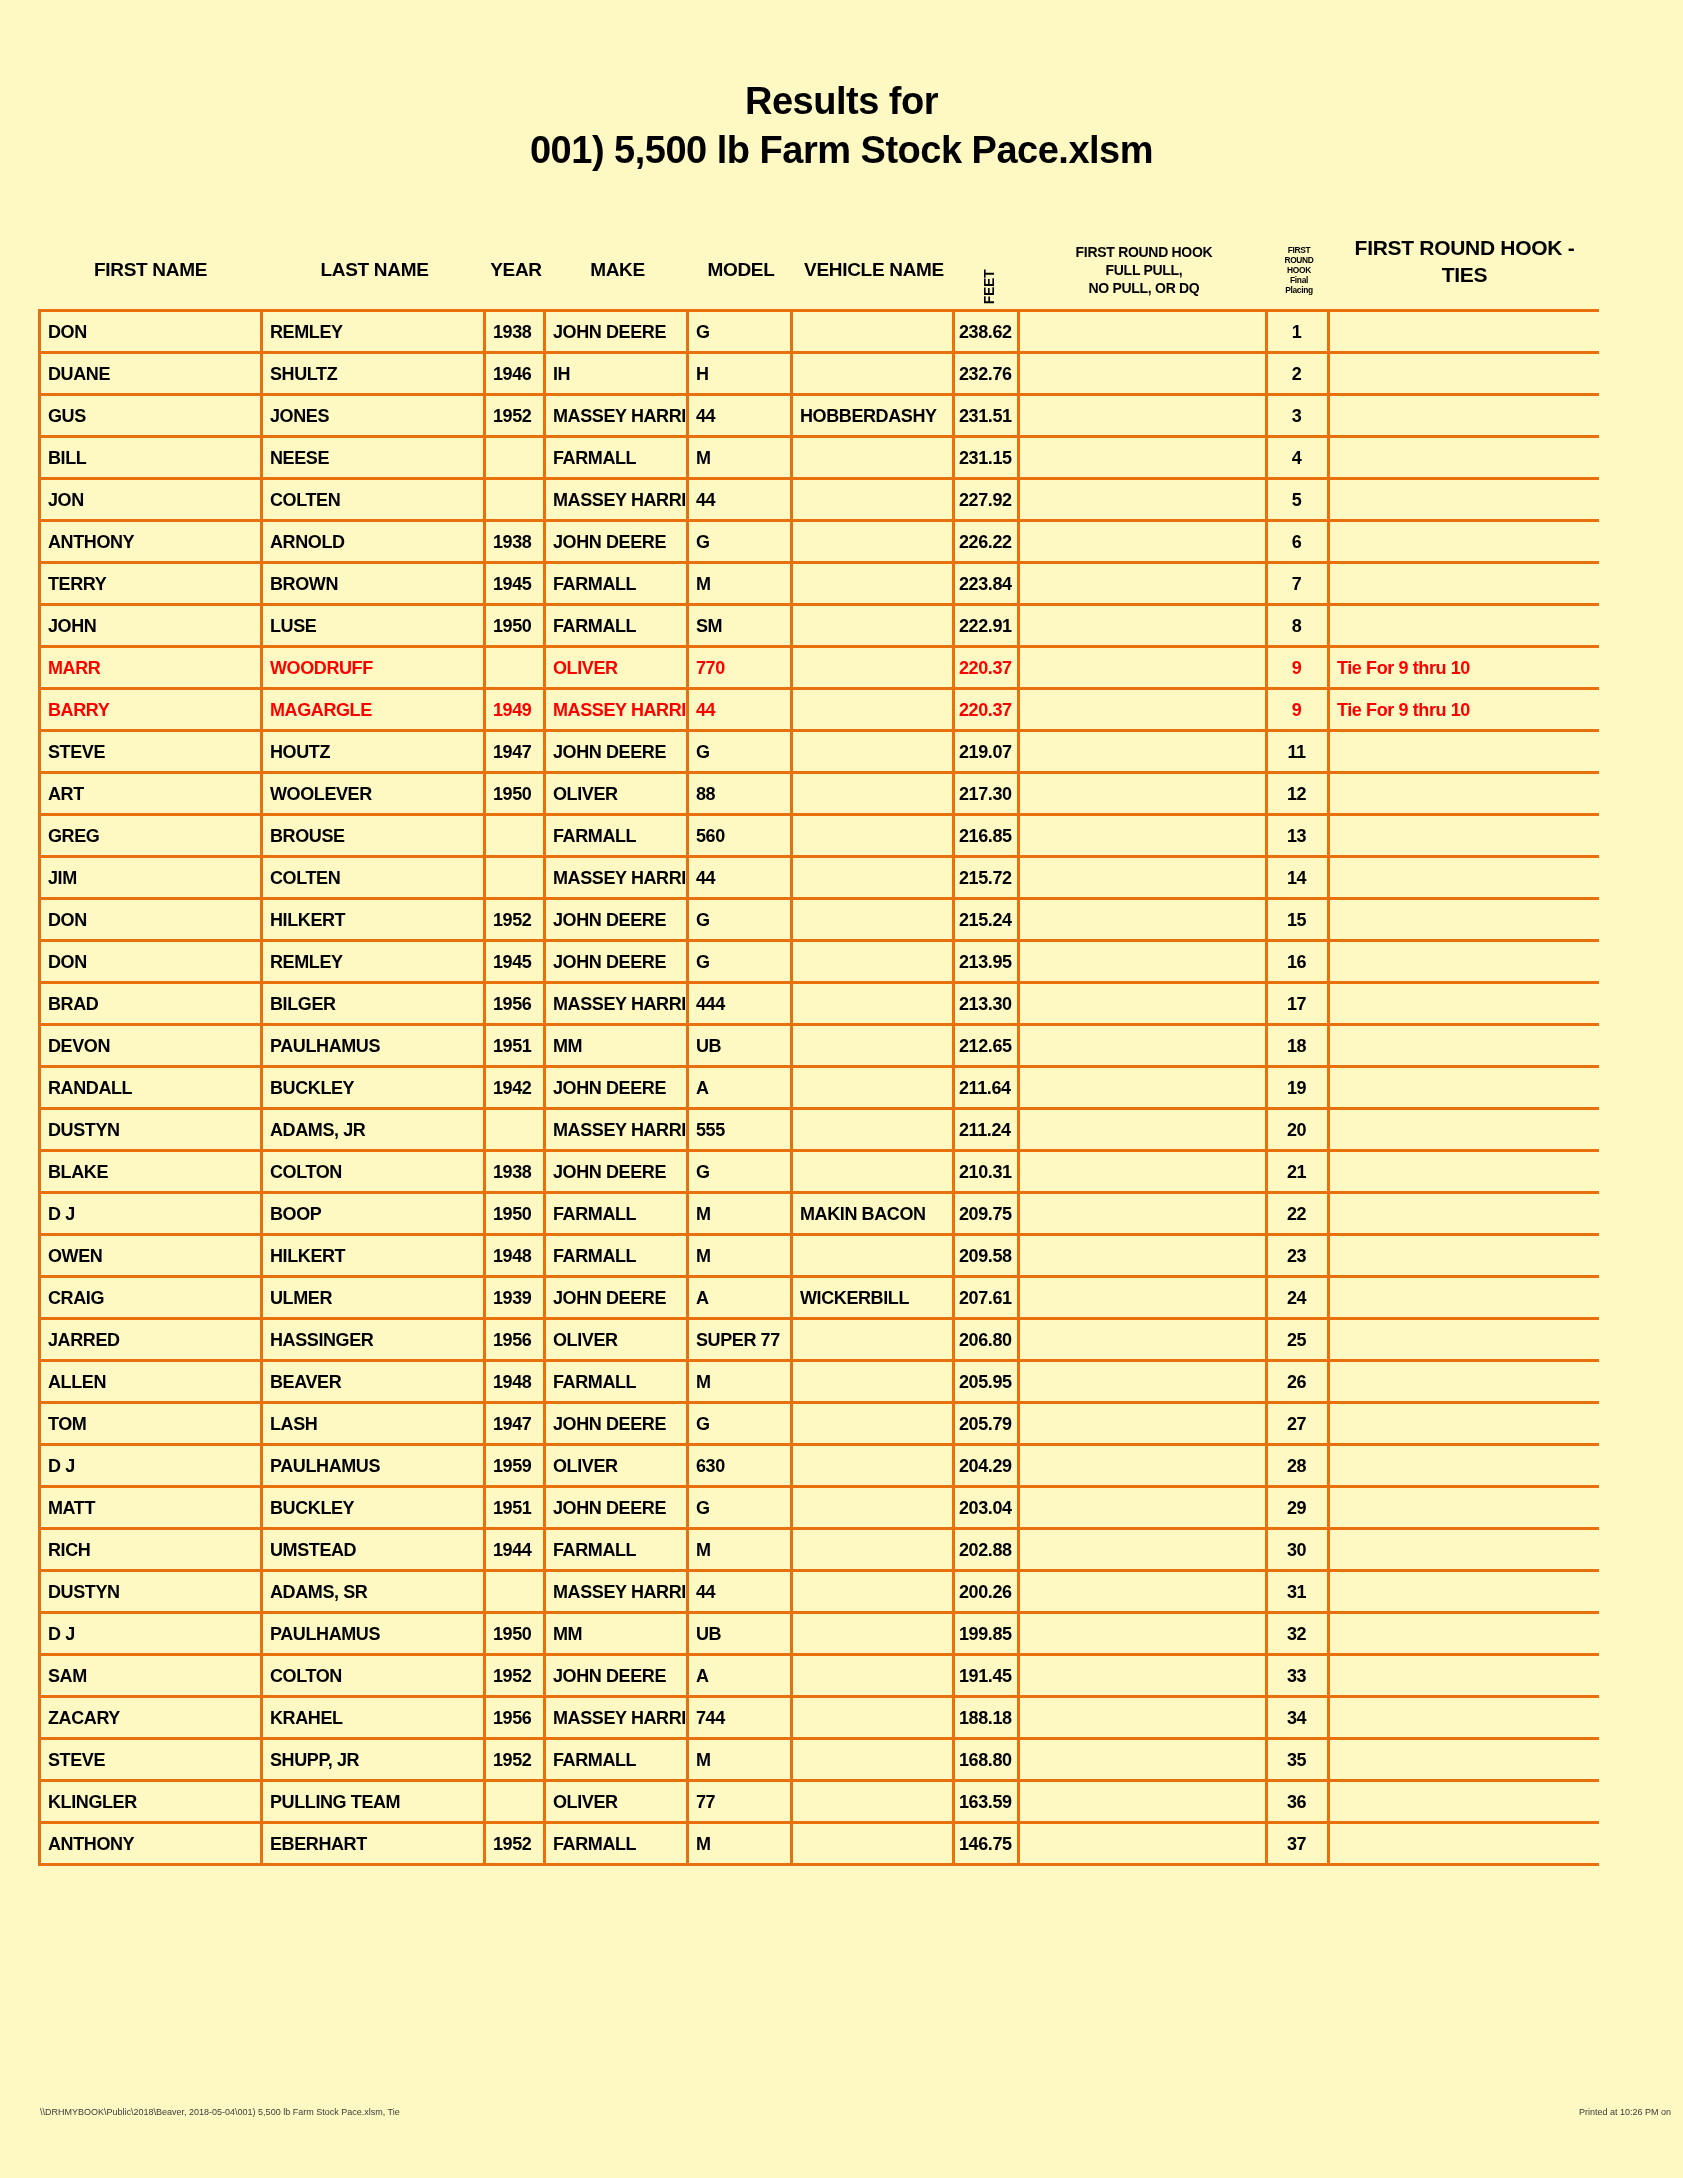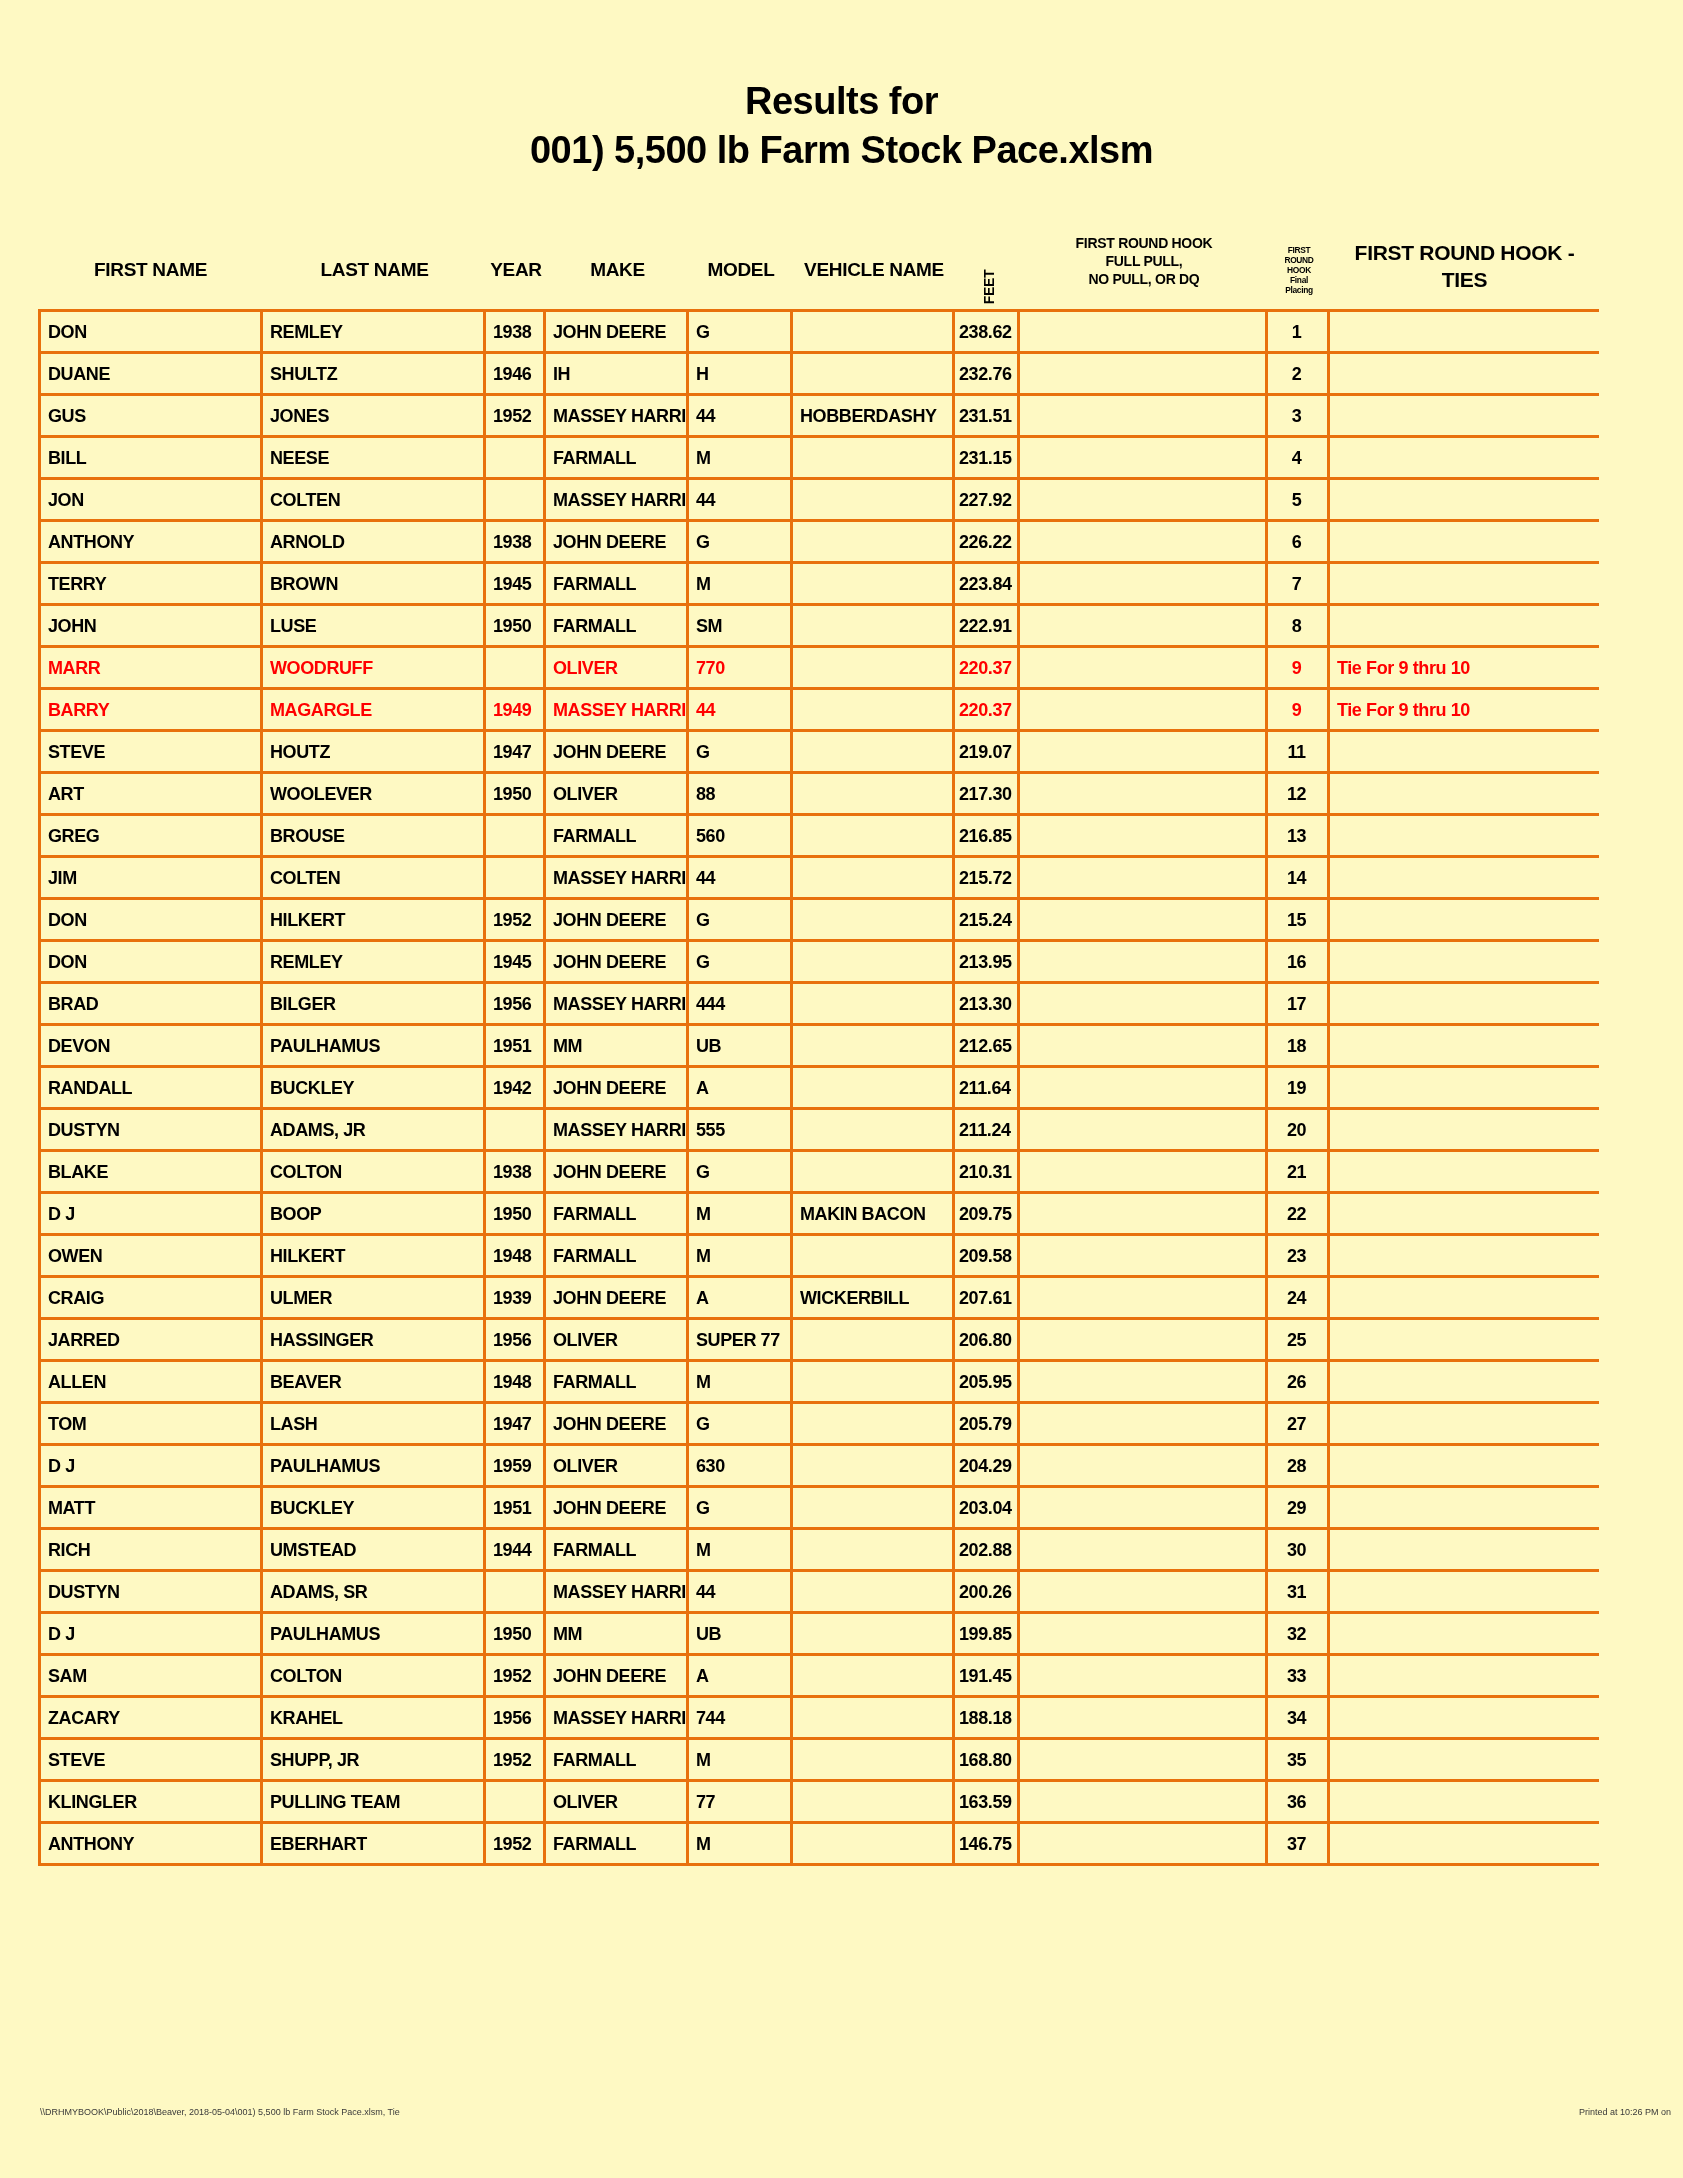--- a/index.html
+++ b/index.html
@@ -14,23 +14,23 @@
   
   .title-block{position:absolute;top:77px;left:0;width:1683px;text-align:center;}
   .title-line{font-size:38px;font-weight:bold;line-height:49px;letter-spacing:-0.5px;}
 
   
   .sheet{position:absolute;left:38px;top:234px;width:1561px;}
   .hdr-row{display:flex;height:75px;align-items:stretch;}
   .hdr-cell{display:flex;flex-direction:column;justify-content:flex-end;
     align-items:center;text-align:center;font-weight:bold;padding-bottom:28px;
     font-size:19px;letter-spacing:-0.3px;}
-  .hdr-hook{font-size:14px;line-height:18px;padding-bottom:21px;}
+  .hdr-hook{font-size:14px;line-height:18px;padding-bottom:12px;}
   .hdr-place{font-size:8.4px;line-height:10px;padding-bottom:4px;}
-  .hdr-ties{font-size:21px;line-height:27px;justify-content:flex-end;padding-bottom:16px;}
+  .hdr-ties{font-size:21px;line-height:27px;justify-content:flex-start;padding-bottom:0;}
   .hdr-feet{padding-bottom:14px;}
   .feet-rotated{display:block;transform:rotate(-90deg);font-size:14px;font-weight:bold;}
 
   .grid{border-top:3px solid var(--border-color);}
   .row{display:flex;height:42px;}
   .cell{display:flex;align-items:flex-end;padding:0 2px 8px 7px;
     font-size:18px;font-weight:bold;letter-spacing:-0.4px;white-space:nowrap;
     overflow:hidden;border-right:3px solid var(--border-color);
     border-bottom:3px solid var(--border-color);}
   .row .cell:first-child{border-left:3px solid var(--border-color);}

